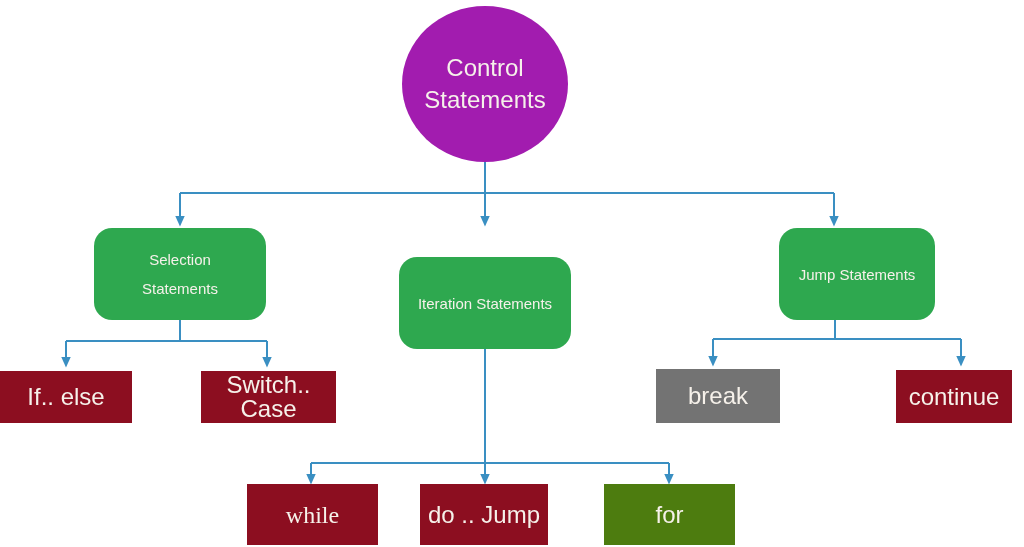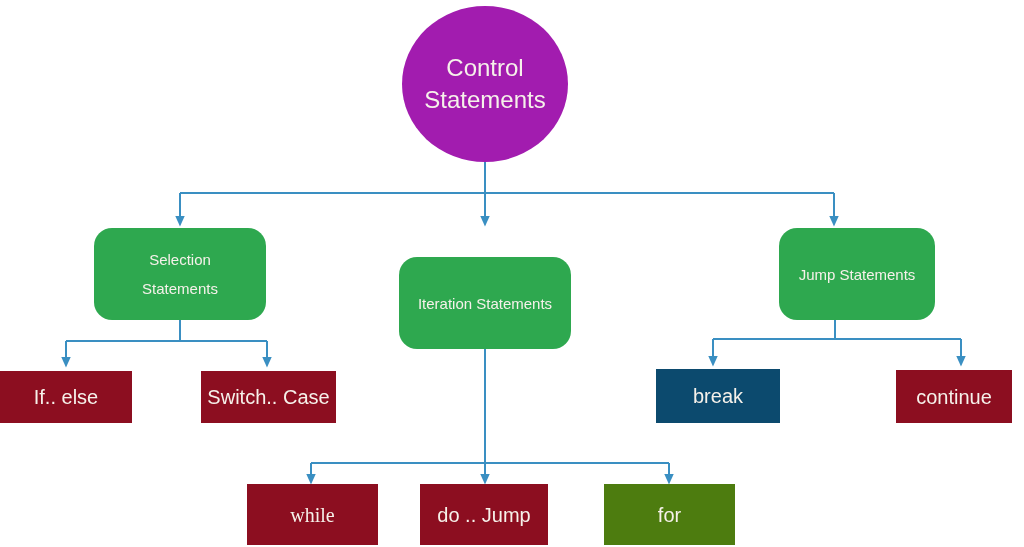--- a/index.html
+++ b/index.html
@@ -43,21 +43,21 @@
   .node-branch {
     border-radius: 18px;
     font-size: 15px;
     line-height: 29px;
     padding: 0 18px;
   }
   .branch-selection { left: 94px;  top: 228px; width: 172px; height: 92px; }
   .branch-iteration { left: 399px; top: 229px; width: 172px; height: 92px; }
   .branch-jump      { left: 779px; top: 228px; width: 156px; height: 92px; }
   .node-leaf {
-    font-size: 20px;
+    font-size: 24px;
     line-height: 24px;
   }
   .leaf-if-else     { left: 0px;   top: 371px; width: 132px; height: 52px; }
   .leaf-switch-case { left: 201px; top: 371px; width: 135px; height: 52px; }
   .leaf-break       { left: 656px; top: 369px; width: 124px; height: 54px; }
   .leaf-continue    { left: 896px; top: 370px; width: 116px; height: 53px; }
   .leaf-while       { left: 247px; top: 484px; width: 131px; height: 61px; }
   .leaf-do-while    { left: 420px; top: 484px; width: 128px; height: 61px; }
   .leaf-for         { left: 604px; top: 484px; width: 131px; height: 61px; }
 </style>
@@ -129,21 +129,21 @@
   </div>
 
   <div class="node node-leaf leaf-do-while" style="background-color: rgb(140, 14, 32);">
     <span>do .. Jump</span>
   </div>
 
   <div class="node node-leaf leaf-for" style="background-color: #4d7c0f;">
     <span>for</span>
   </div>
 
-  <div class="node node-leaf leaf-break" style="background-color: #0c4a6e;">
+  <div class="node node-leaf leaf-break" style="background-color: #737373;">
     <span>break</span>
   </div>
 
   <div class="node node-leaf leaf-continue" style="background-color: rgb(140, 14, 32);">
     <span>continue</span>
   </div>
 
 </div>
 
 </body></html>

